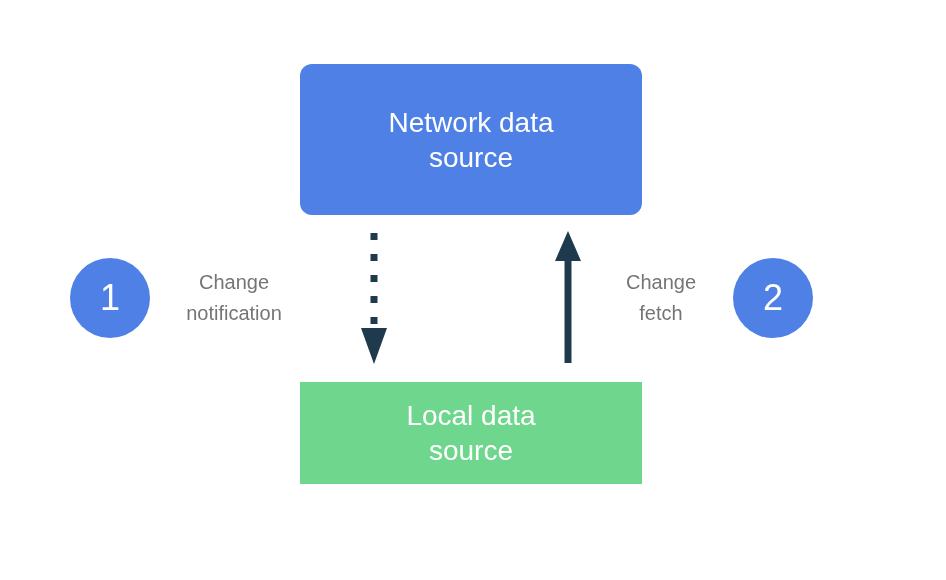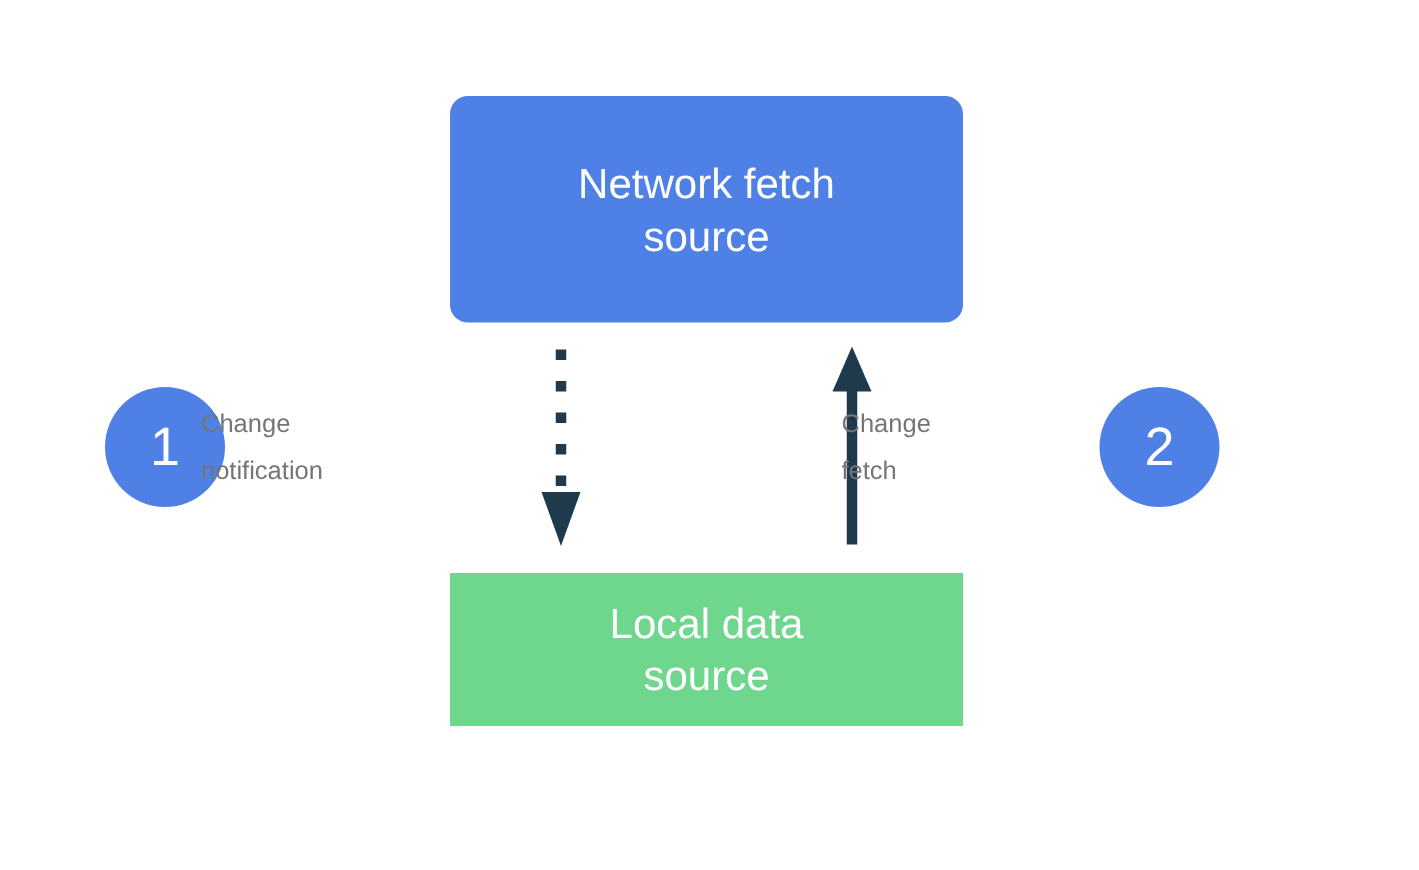--- a/index.html
+++ b/index.html
@@ -72,36 +72,36 @@
     align-items: center;
     justify-content: center;
     font-size: 36px;
   }
   .badge-1 { left: 70px; }
   .badge-2 { left: 733px; }
   .side-label {
     position: absolute;
     top: 267px;
     width: 200px;
-    text-align: left;
+    text-align: center;
     color: var(--label-text, #757575);
-    font-size: 17px;
+    font-size: 20px;
     line-height: 31px;
     white-space: pre-line;
   }
   .label-1 { left: 134px; }
   .label-2 { left: 561px; }
 </style>
 </head>
 <body>
 
 <div class="canvas">
 
   <div class="node node-network">
-    <span class="node-label">Network fetch
+    <span class="node-label">Network data
 source</span>
   </div>
 
   <div class="node node-local">
     <span class="node-label">Local data
 source</span>
   </div>
 
   <svg class="arrow arrow-down" width="34" height="140" viewBox="0 0 34 140" aria-hidden="true">
     <line class="arrow-stroke dotted" x1="17" y1="5" x2="17" y2="98"></line>

